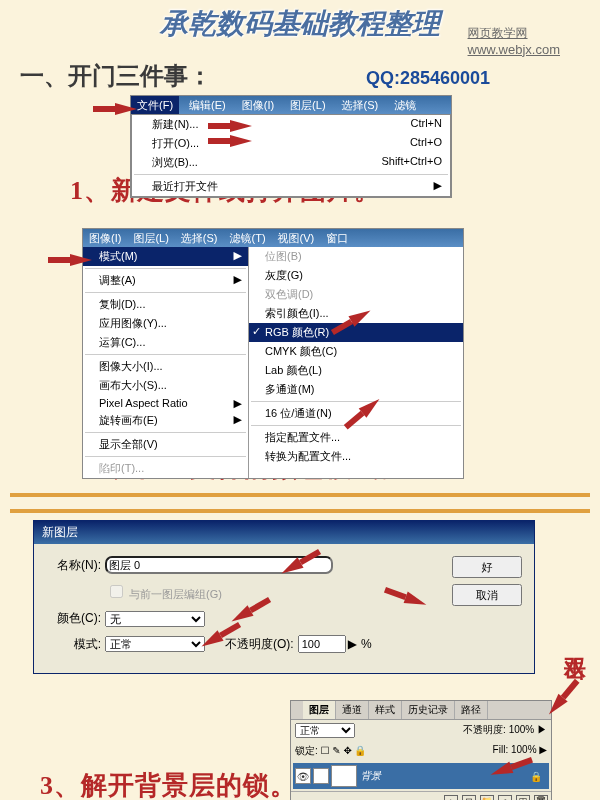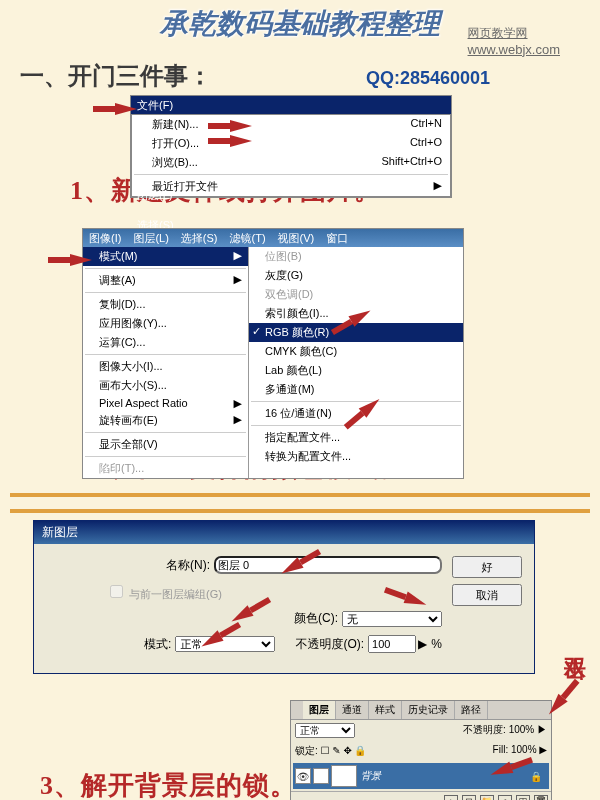--- a/index.html
+++ b/index.html
@@ -76,25 +76,24 @@
     top: 95px;
     left: 130px;
     width: 320px;
     background: #ece9d8;
     border: 1px solid #888;
   }
   .menubar {
     background: linear-gradient(#3a6ea5, #5a8ec5);
     color: #fff;
     display: flex;
-    gap: 12px;
+    gap: 4px;
     height: 18px;
     line-height: 18px;
     font-size: 11px;
-    flex-direction: column;
   }
   .menubar span {
     padding: 0 6px;
     white-space: nowrap;
   }
   .menubar .selected {
     background: #0a246a;
   }
   .dropdown {
     background: #fff;
@@ -176,21 +175,20 @@
     padding: 12px;
     display: flex;
     gap: 10px;
   }
   .form-area { flex: 1; }
   .form-row {
     display: flex;
     align-items: center;
     margin-bottom: 8px;
     font-size: 12px;
-    justify-content: flex-end;
   }
   .form-row label { width: 55px; text-align: right; margin-right: 4px; }
   .form-row input[type="text"] {
     font-size: 11px;
     padding: 1px 2px;
   }
   .form-row select {
     font-size: 11px;
   }
   .btns button {

